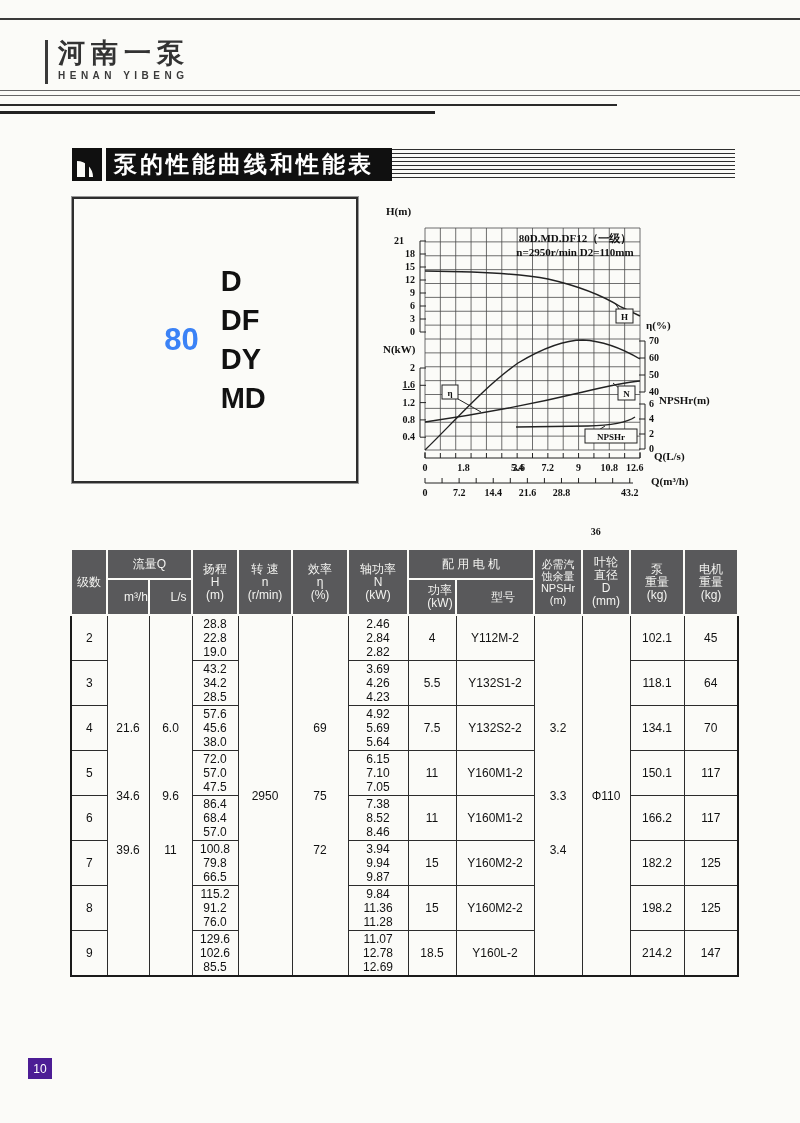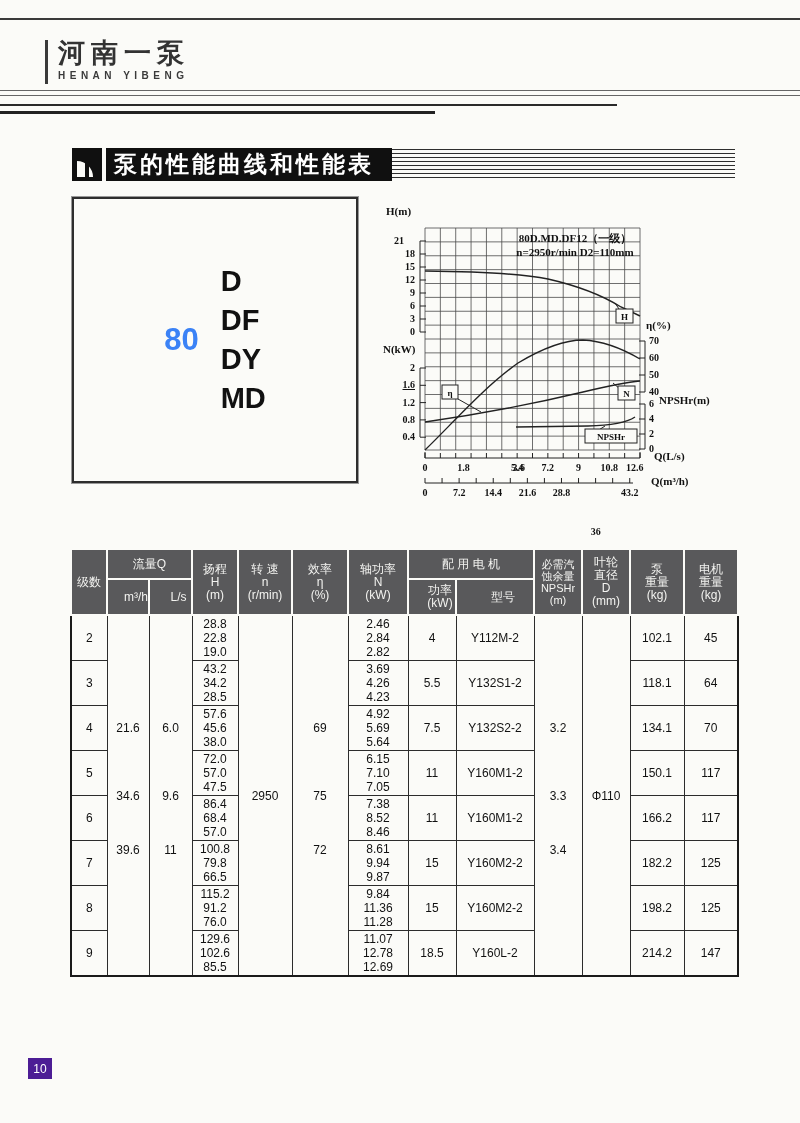--- a/index.html
+++ b/index.html
@@ -401,21 +401,21 @@
         <td>11</td>
         <td>Y160M1-2</td>
         <td>166.2</td>
         <td>117</td>
       </tr>
       <tr>
         <td>7</td>
         <td>100.8
 79.8
 66.5</td>
-        <td>8.61
+        <td>3.94
 9.94
 9.87</td>
         <td>15</td>
         <td>Y160M2-2</td>
         <td>182.2</td>
         <td>125</td>
       </tr>
       <tr>
         <td>8</td>
         <td>115.2

